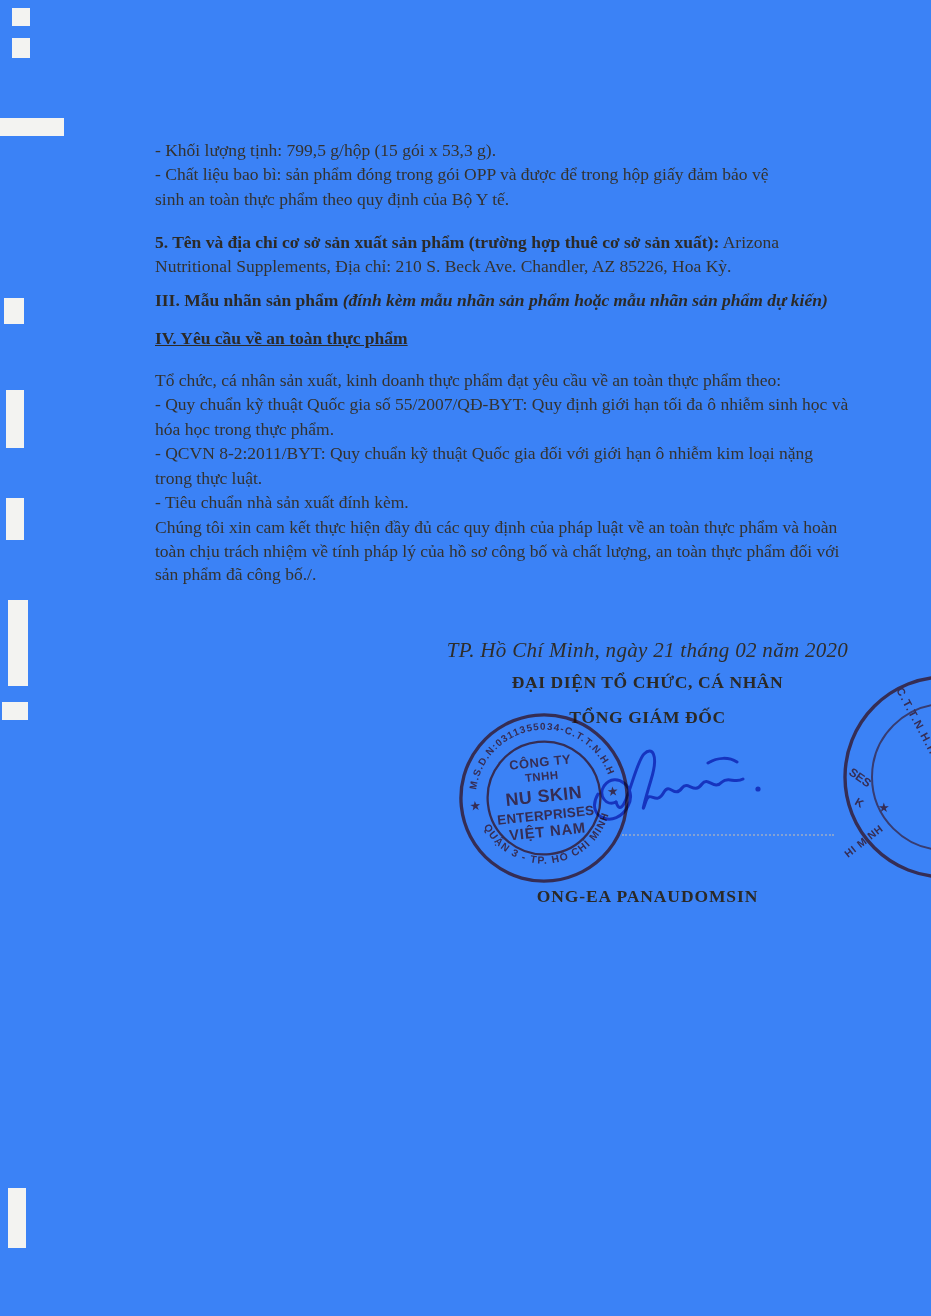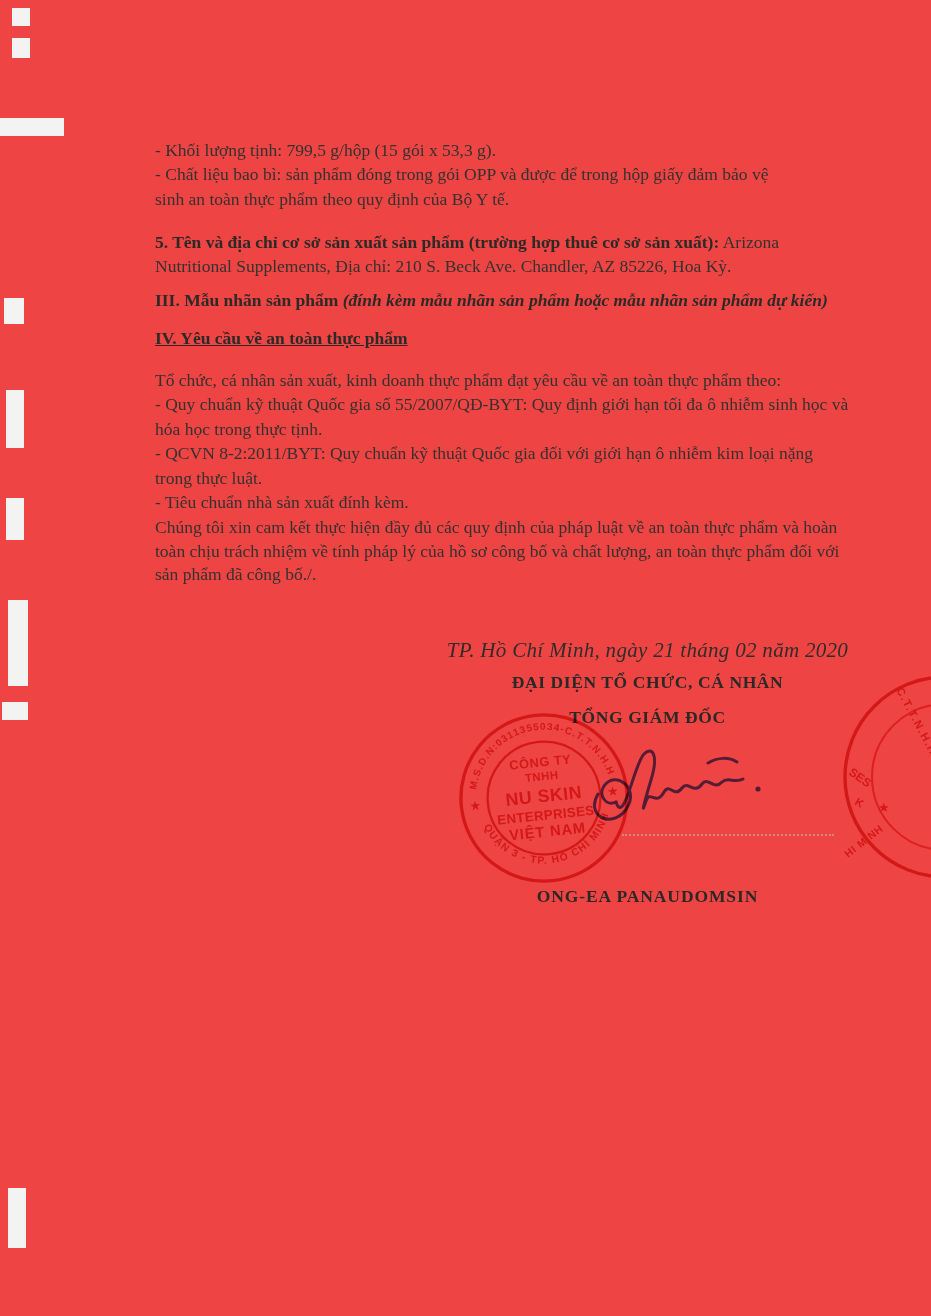--- a/index.html
+++ b/index.html
@@ -4,21 +4,21 @@
 <style>
   html,body{margin:0;padding:0;}
   body{
     width:931px;height:1316px;
     background:#fcfcfb;
     overflow:hidden;
     position:relative;
     font-family:"Liberation Serif","DejaVu Serif",serif;
     color:#33312e;
   }
-  .page{position:absolute;inset:0;background:#ef4444;}
+  .page{position:absolute;inset:0;background:#3b82f6;}
   .blk{position:absolute;left:155px;font-size:17.5px;line-height:24.4px;color:#34322f;white-space:nowrap;}
   .blk div{white-space:nowrap;}
   .b{font-weight:bold;color:#2c2a27;}
   .bi{font-weight:bold;font-style:italic;color:#2c2a27;}
   .sigzone{position:absolute;left:385px;width:525px;text-align:center;white-space:nowrap;}
   .date-line{font-style:italic;font-size:21px;letter-spacing:.3px;color:#2f2d2a;}
   .cap{font-weight:bold;font-size:17.5px;letter-spacing:.6px;color:#2b2926;}
   .seal{position:absolute;mix-blend-mode:multiply;opacity:.93;}
   .sig-ink{position:absolute;mix-blend-mode:multiply;opacity:.9;}
   .dotline{position:absolute;border-top:2px dotted #bcbcba;opacity:.55;height:0;}
@@ -55,21 +55,21 @@
     <div><span class="b">III. Mẫu nhãn sản phẩm </span><span class="bi">(đính kèm mẫu nhãn sản phẩm hoặc mẫu nhãn sản phẩm dự kiến)</span></div>
   </div>
 
   <div class="blk b" style="top:326px;text-decoration:underline;">
     <div>IV. Yêu cầu về an toàn thực phẩm</div>
   </div>
 
   <div class="blk" style="top:368px;">
     <div>Tổ chức, cá nhân sản xuất, kinh doanh thực phẩm đạt yêu cầu về an toàn thực phẩm theo:</div>
     <div>- Quy chuẩn kỹ thuật Quốc gia số 55/2007/QĐ-BYT: Quy định giới hạn tối đa ô nhiễm sinh học và</div>
-    <div>hóa học trong thực tịnh.</div>
+    <div>hóa học trong thực phẩm.</div>
     <div>- QCVN 8-2:2011/BYT: Quy chuẩn kỹ thuật Quốc gia đối với giới hạn ô nhiễm kim loại nặng</div>
     <div>trong thực luật.</div>
     <div>- Tiêu chuẩn nhà sản xuất đính kèm.</div>
   </div>
 
   <div class="blk" style="top:516px;line-height:23.6px;">
     <div>Chúng tôi xin cam kết thực hiện đầy đủ các quy định của pháp luật về an toàn thực phẩm và hoàn</div>
     <div>toàn chịu trách nhiệm về tính pháp lý của hồ sơ công bố và chất lượng, an toàn thực phẩm đối với</div>
     <div>sản phẩm đã công bố./.</div>
   </div>

